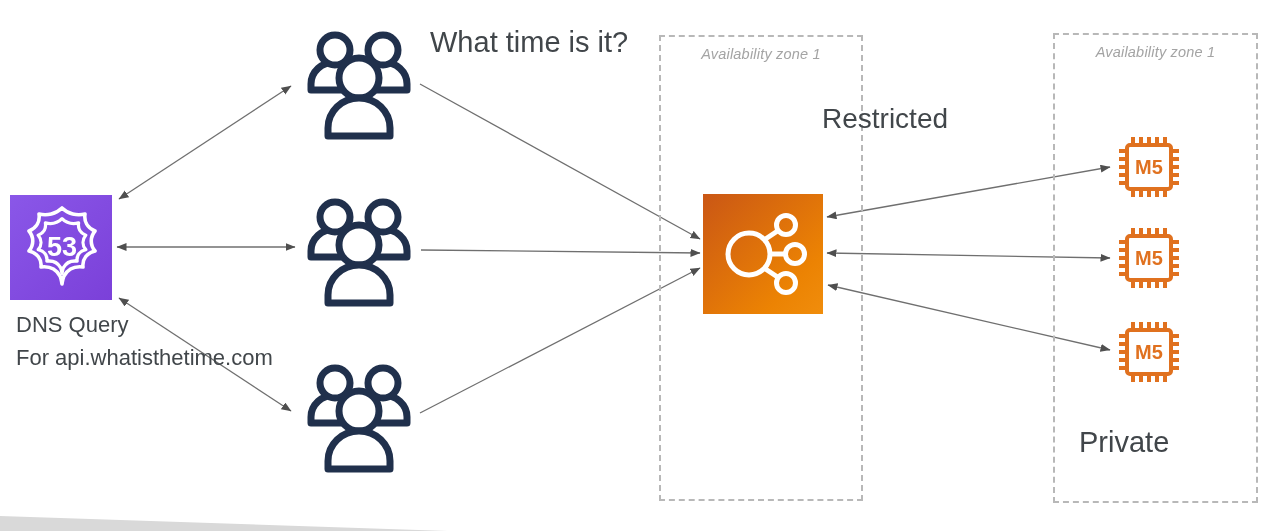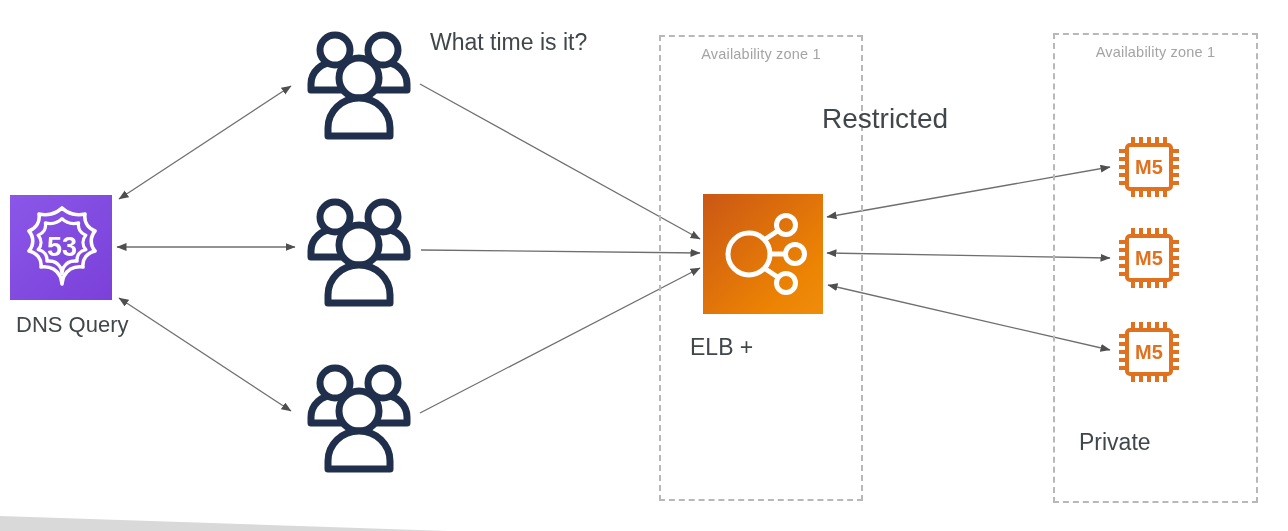--- a/index.html
+++ b/index.html
@@ -1,24 +1,24 @@
 <!DOCTYPE html>
 <html><head>
 <meta charset="utf-8">
 <style>
   html,body{margin:0;padding:0;background:#ffffff;}
   body{width:1288px;height:531px;position:relative;overflow:hidden;
        font-family:"Liberation Sans", sans-serif;color:#41464a;}
   .abs{position:absolute;}
   
-  .az-box{border:2px dashed #b8b8b8;box-sizing:border-box;background:transparent;}
+  .az-box{border:2px dashed #b8b8b8;box-sizing:border-box;background:transparent;font-style:italic;}
   .az-label{margin-top:9px;text-align:center;font-size:14.5px;color:#a4a4a4;letter-spacing:.2px;}
   
   .caption{font-size:22px;line-height:33px;color:#41464a;}
-  .caption-lg{font-size:23px;line-height:35px;color:#41464a;}
+  .caption-lg{font-size:29px;line-height:35px;color:#41464a;}
   .indent{padding-left:9px;}
   .r53-tile{width:102px;height:105px;background:linear-gradient(135deg,#8a57e8 0%,#7b40d9 100%);}
   .elb-tile{width:120px;height:120px;background:linear-gradient(135deg,#ca5715 0%,#ec8303 75%,#f08d0c 100%);}
   svg{display:block;}
   .overlay{position:absolute;left:0;top:0;pointer-events:none;}
   .chip-text{font-family:"Liberation Sans",sans-serif;font-weight:bold;font-size:20px;fill:#e0711f;}
   .shield-num{font-family:"Liberation Sans",sans-serif;font-weight:bold;font-size:27px;fill:#ffffff;}
 </style>
 </head>
 <body>
@@ -81,20 +81,21 @@
         C 58 19, 67 21, 75 19 C 74 26, 77 33, 85 36 C 80 42, 80 50, 85 56
         C 77 58, 72 64, 73 72 C 65 71, 58 74, 54 81 C 53 83, 52.5 86, 52 89
         C 51.5 86, 51 83, 50 81 C 46 74, 39 71, 31 72 C 32 64, 27 58, 19 56
         C 24 50, 24 42, 19 36 C 27 33, 30 26, 29 19 C 37 21, 46 19, 52 13 Z" transform="translate(52 51) scale(0.72) translate(-52 -51)" stroke-width="4.6"></path>
     </g>
     <text class="shield-num" x="52" y="61" text-anchor="middle">53</text>
   </svg>
 </div>
 <div class="abs caption" style="left:16px;top:308px;">
   <div>DNS Query</div>
+  <div>For api.whatisthetime.com</div>
 </div>
 
 <div class="abs" style="left:297px;top:24px;">
   <svg viewBox="0 0 124 116" width="124" height="116">
       <use href="#users-glyph"></use>
     </svg>
 </div>
 <div class="abs" style="left:297px;top:191px;">
   <svg viewBox="0 0 124 116" width="124" height="116">
       <use href="#users-glyph"></use>
@@ -119,21 +120,20 @@
       <line x1="67" y1="60" x2="83" y2="60"></line>
       <line x1="61" y1="74" x2="76" y2="84"></line>
       <circle cx="46" cy="60" r="21"></circle>
       <circle cx="83" cy="31" r="9.5"></circle>
       <circle cx="92" cy="60" r="9.5"></circle>
       <circle cx="83" cy="89" r="9.5"></circle>
     </g>
   </svg>
 </div>
 <div class="abs caption-lg" style="left:690px;top:330px;">
-  <div>ELB +</div>
 </div>
 
 <div class="abs" style="left:822px;top:102px;font-size:28px;line-height:34px;color:#41464a;">
   <div>Restricted</div>
 </div>
 
 <div class="abs az-box" style="left:1053px;top:33px;width:205px;height:470px;">
   <div class="az-label">Availability zone 1</div>
 </div>
 

